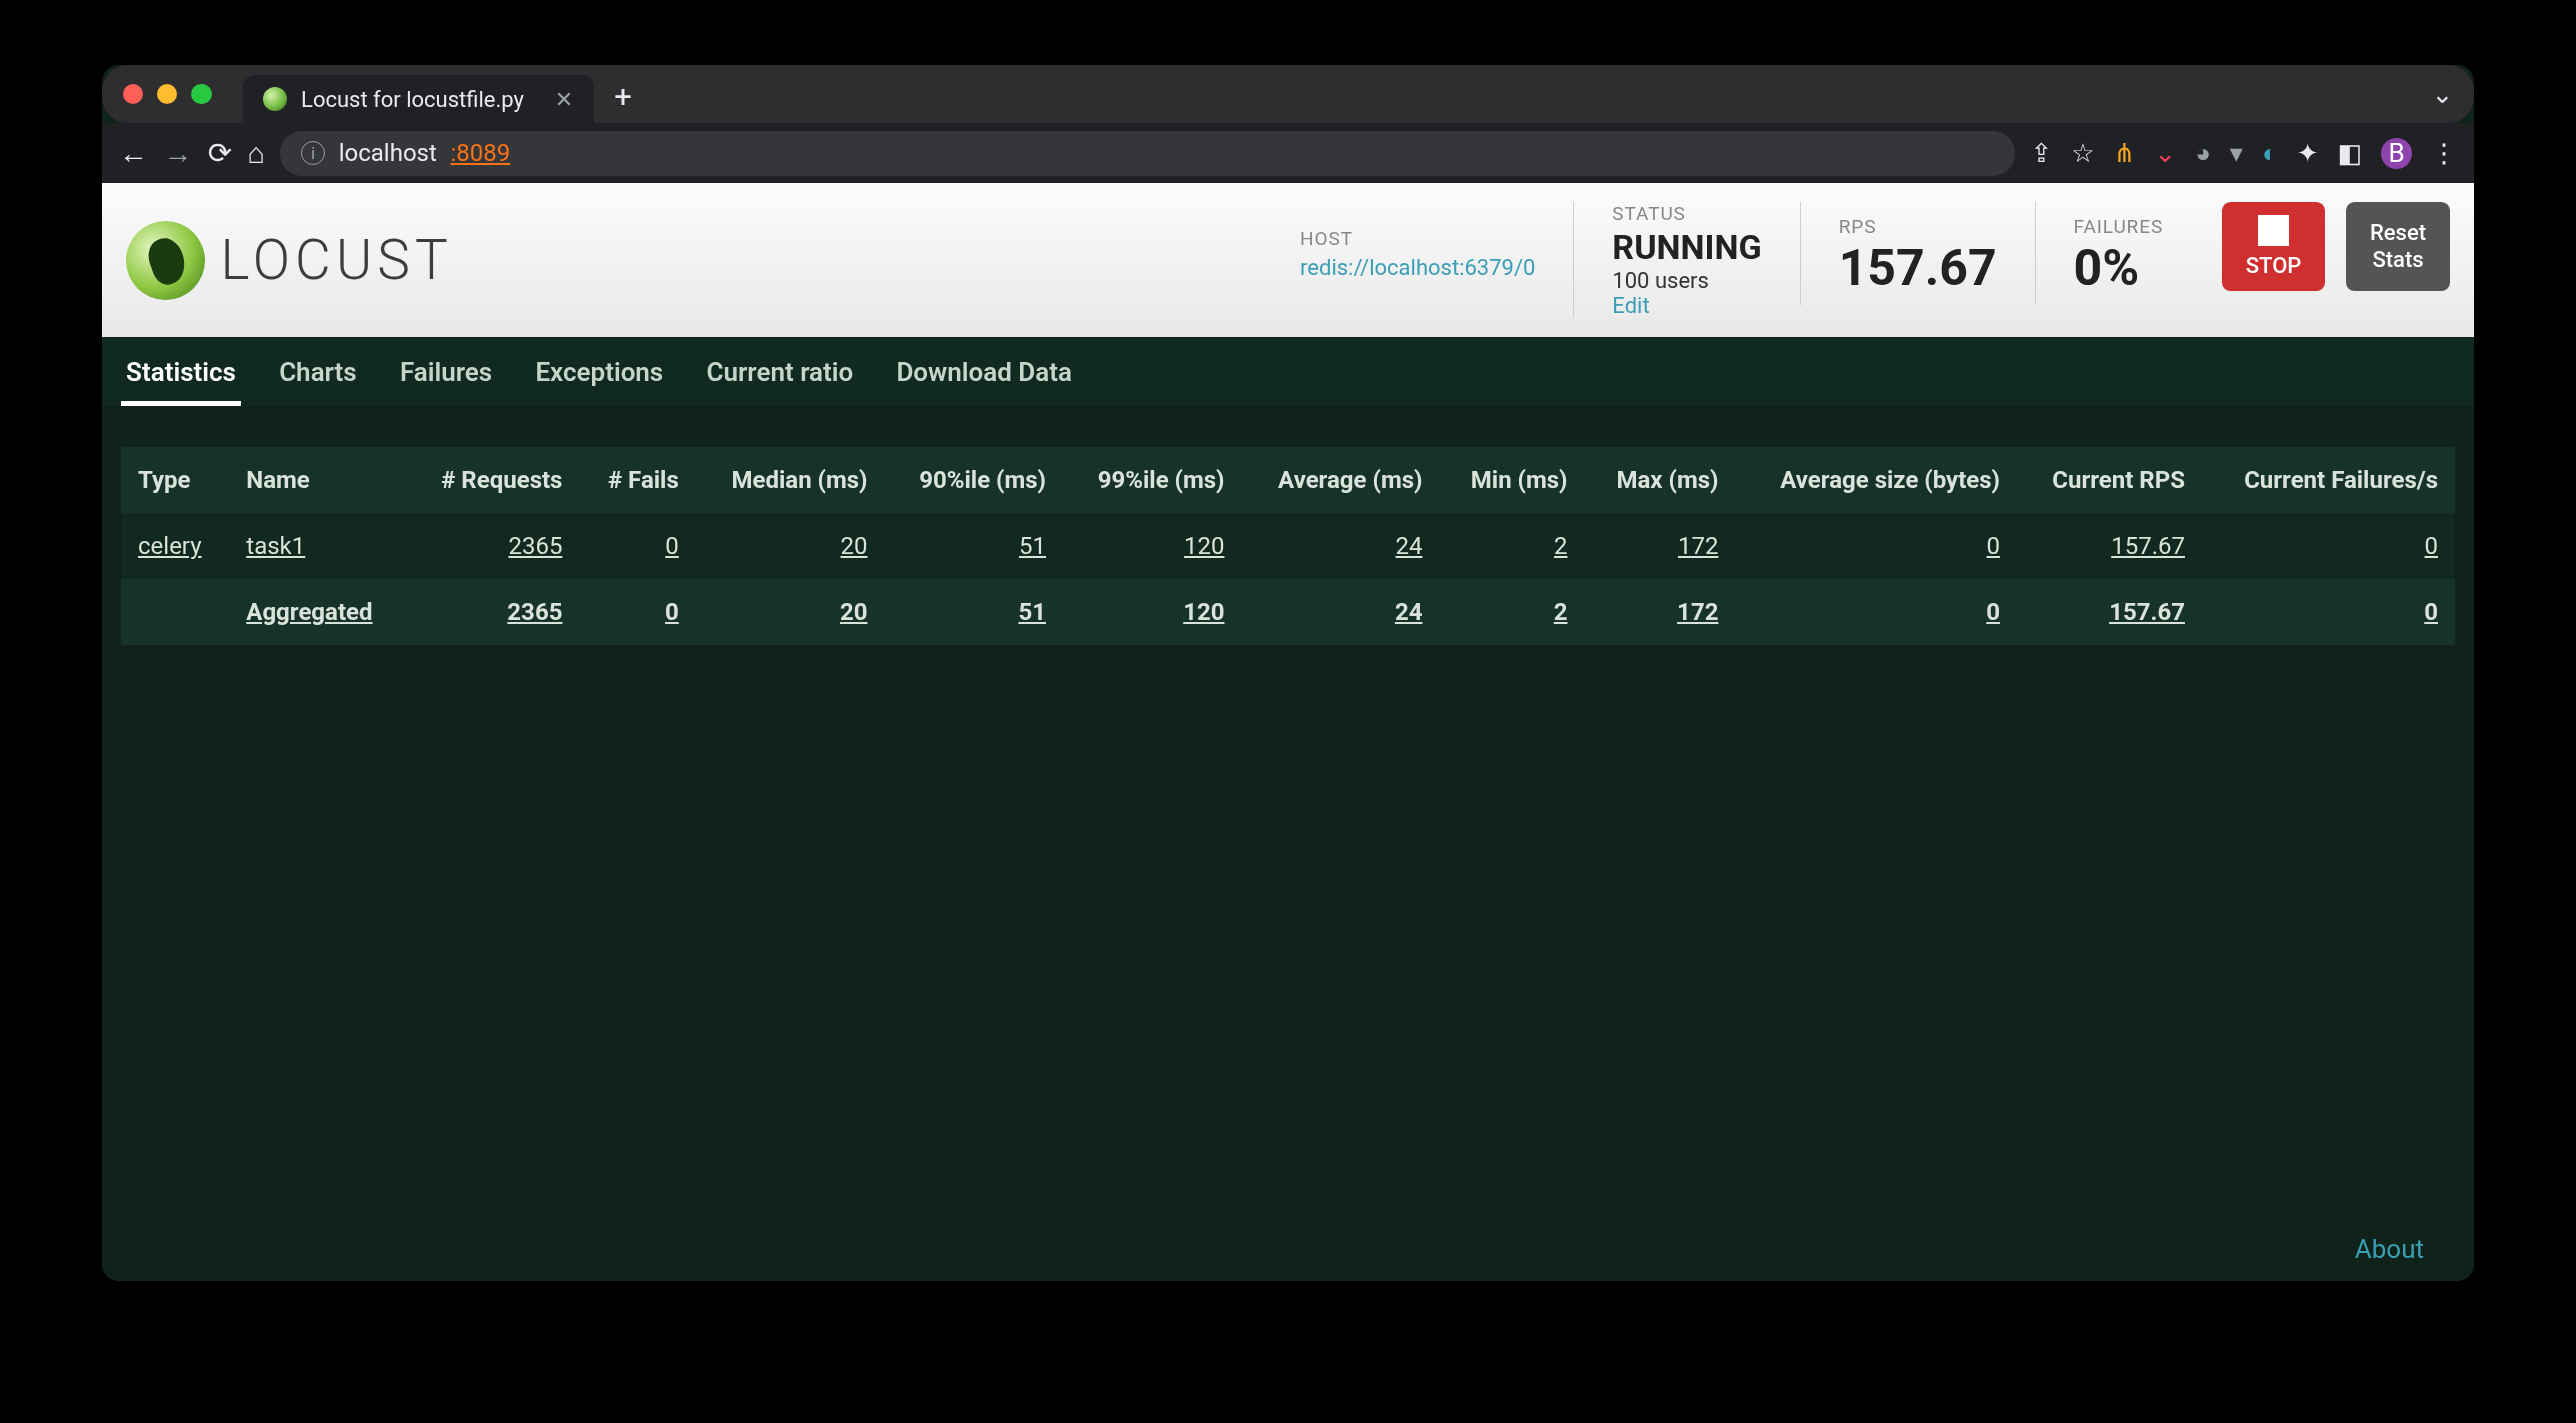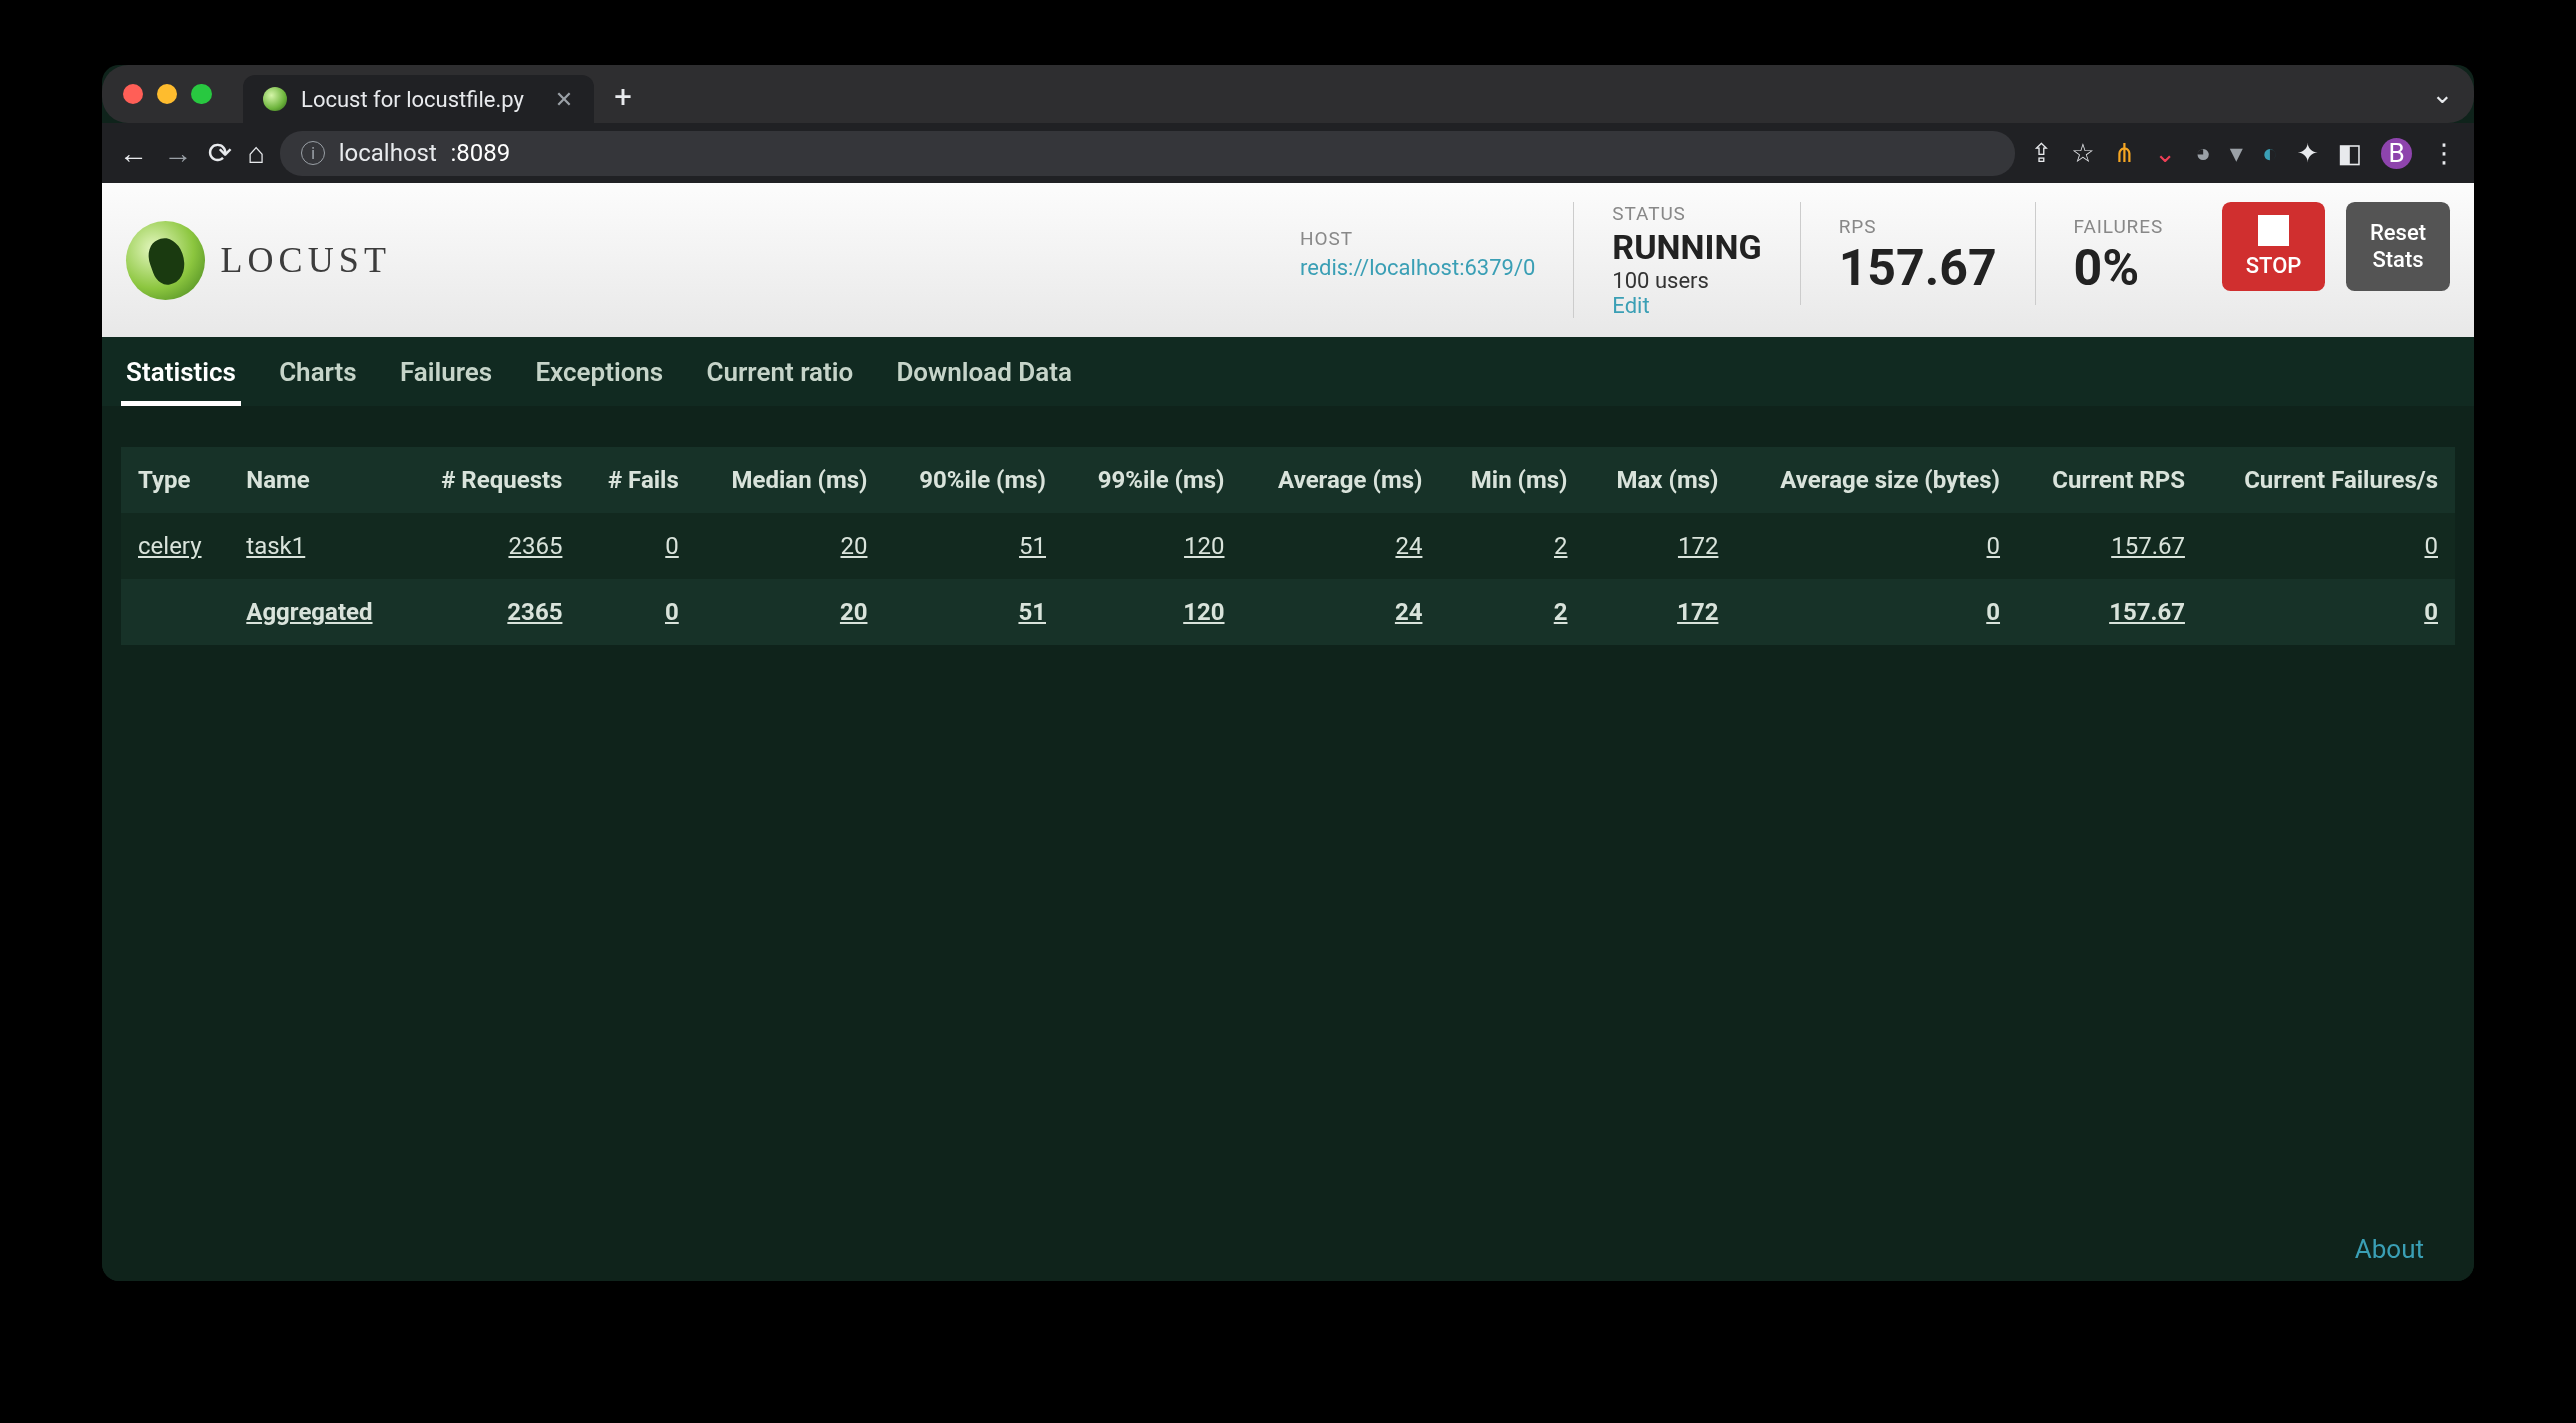--- a/index.html
+++ b/index.html
@@ -52,38 +52,38 @@
   }
   .addrbar .ico { color:#9aa0a6; font-size:29px; display:flex; align-items:center; justify-content:center;}
   .addrbar .ico.act { color:#e8eaed; }
   .omnibox {
     flex:1; height:45px; background:#35363a; border-radius:22px;
     display:flex; align-items:center; padding:0 20.6px; gap:13.7px;
     color:#e8eaed; font-size:24px;
   }
   .omnibox .info { width:24px; height:24px; border:1.7px solid #9aa0a6; border-radius:50%;
     display:flex;align-items:center;justify-content:center;font-size:17px;color:#9aa0a6;}
-  .omnibox .dim{color:#ffffff;}
+  .omnibox .dim{color:#f97316;text-decoration:underline;}
   .rico { display:flex; gap:19px; align-items:center; }
   .rico span { font-size:26px; }
   .avatar{width:31px;height:31px;border-radius:50%;background:#8e44ad;color:#fff;
     display:flex;align-items:center;justify-content:center;font-size:19px;}
 
   .appheader {
     height:154px;
     background: linear-gradient(#fcfcfc, #e8e8e8);
     display:flex; align-items:center; padding:0 24px;
   }
   .brand { display:flex; align-items:center; gap:15.4px; }
   .brand .logo { width:79px; height:79px; border-radius:50%;
     background: radial-gradient(circle at 35% 35%, #e4f7c0, #8cc63f 55%, #3b7a1a);
     position:relative;}
   .brand .logo::after{content:"";position:absolute;left:24px;top:17px;width:34px;height:46px;
     background:#1a3a10;border-radius:50% 50% 60% 40%;transform:rotate(-20deg);}
-  .brand .word { font-size:36px; letter-spacing:5.1px; color:#3c3c3c; font-weight:300;font-family:Liberation Serif, serif;}
+  .brand .word { font-size:55px; letter-spacing:5.1px; color:#3c3c3c; font-weight:300;}
   .header-right{ margin-left:auto; display:flex; align-items:flex-start; gap:0;}
   .hbox { padding:0 38px; border-left:1.7px solid #ccc; display:flex; flex-direction:column; justify-content:center; min-height:103px;}
   .hbox:first-child{border-left:none;}
   .hbox .lab { font-size:19px; color:#888; letter-spacing:0.9px; margin-bottom:5.1px;}
   .hbox .big { font-size:50px; font-weight:700; color:#222; line-height:1;}
   .hbox .link { color:#3a9fb5; font-size:22px; text-decoration:none;}
   .hbox .sub { font-size:22px; color:#333; margin-top:3.4px;}
   .btn { display:flex; flex-direction:column; align-items:center; justify-content:center;
     border-radius:8.6px; font-size:22px; font-weight:500; cursor:pointer; color:#fff;
     padding:0 24px; height:89px; margin-left:20.6px;}

